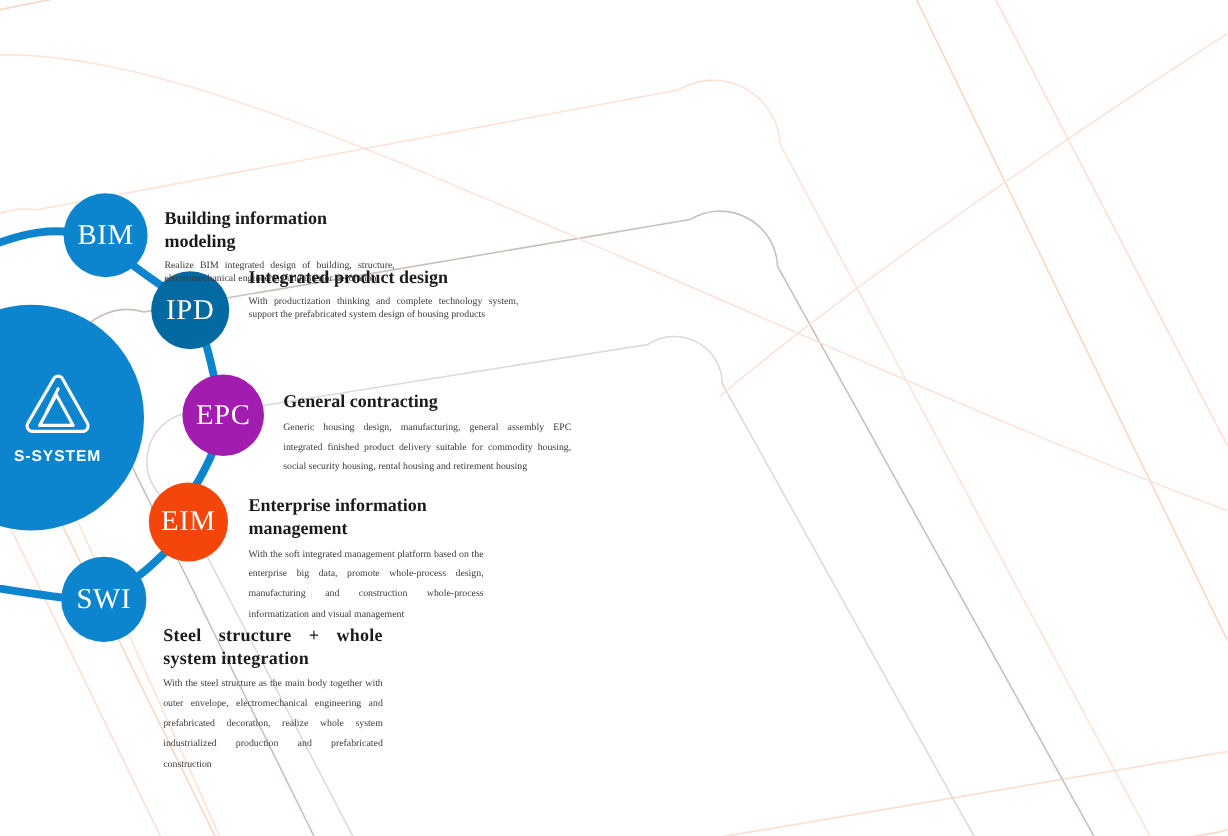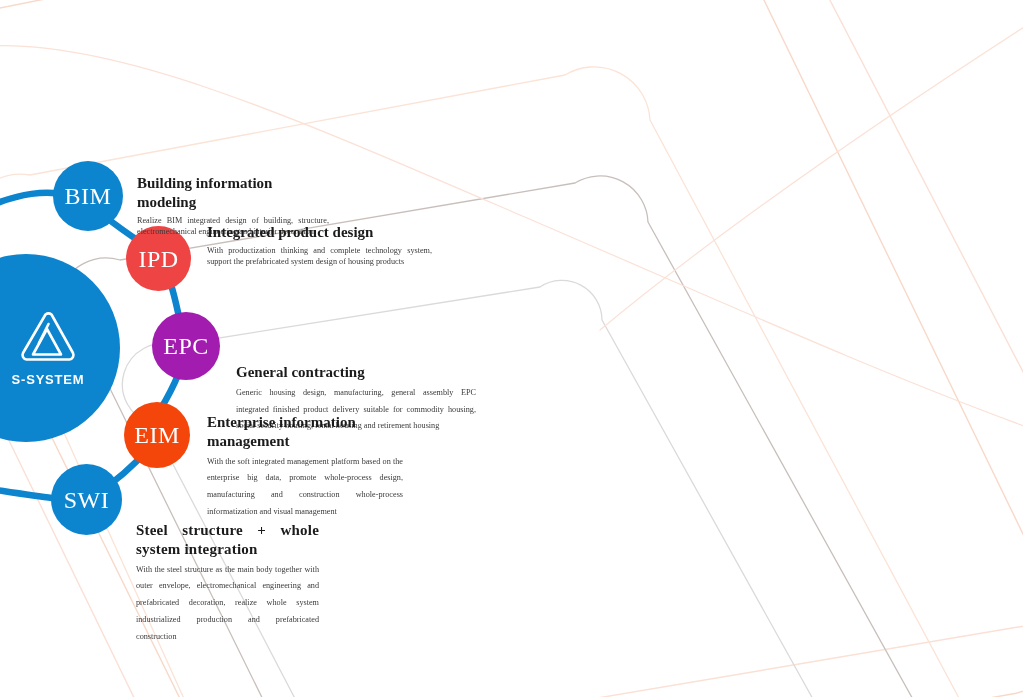--- a/index.html
+++ b/index.html
@@ -141,21 +141,21 @@
         </g>
       </svg>
       <div id="hub-wordmark">S-SYSTEM</div>
     </div>
   </div>
 
   <div class="node" style="left:53px; top:161px; width:70px; height:70px; background:#0d84ce;">
     <span class="node-label">BIM</span>
   </div>
 
-  <div class="node" style="left:126px; top:226px; width:65px; height:65px; background:#ef4444;">
+  <div class="node" style="left:126px; top:226px; width:65px; height:65px; background:#0369a1;">
     <span class="node-label">IPD</span>
   </div>
 
   <div class="node" style="left:152px; top:312px; width:68px; height:68px; background:#a21caf;">
     <span class="node-label">EPC</span>
   </div>
 
   <div class="node" style="left:51px; top:464px; width:71px; height:71px; background:#0d84ce;">
     <span class="node-label">SWI</span>
   </div>
@@ -167,21 +167,21 @@
   <div class="item-text" style="left:137px; top:174px; width:192px;">
     <p class="item-title">Building information modeling</p>
     <p class="item-desc desc-tight">Realize BIM integrated design of building, structure, electromechanical engineering and interior decoration</p>
   </div>
 
   <div class="item-text" style="left:207px; top:223px; width:225px;">
     <p class="item-title">Integrated product design</p>
     <p class="item-desc desc-tight">With productization thinking and complete technology system, support the prefabricated system design of housing products</p>
   </div>
 
-  <div class="item-text" style="left:236px; top:326px; width:240px;margin-top:37px;">
+  <div class="item-text" style="left:236px; top:326px; width:240px;">
     <p class="item-title">General contracting</p>
     <p class="item-desc desc-loose">Generic housing design, manufacturing, general assembly EPC integrated finished product delivery suitable for commodity housing, social security housing, rental housing and retirement housing</p>
   </div>
 
   <div class="item-text" style="left:207px; top:413px; width:196px;">
     <p class="item-title">Enterprise information management</p>
     <p class="item-desc desc-loose">With the soft integrated management platform based on the enterprise big data, promote whole-process design, manufacturing and construction whole-process informatization and visual management</p>
   </div>
 
   <div class="item-text" style="left:136px; top:521px; width:183px;">

